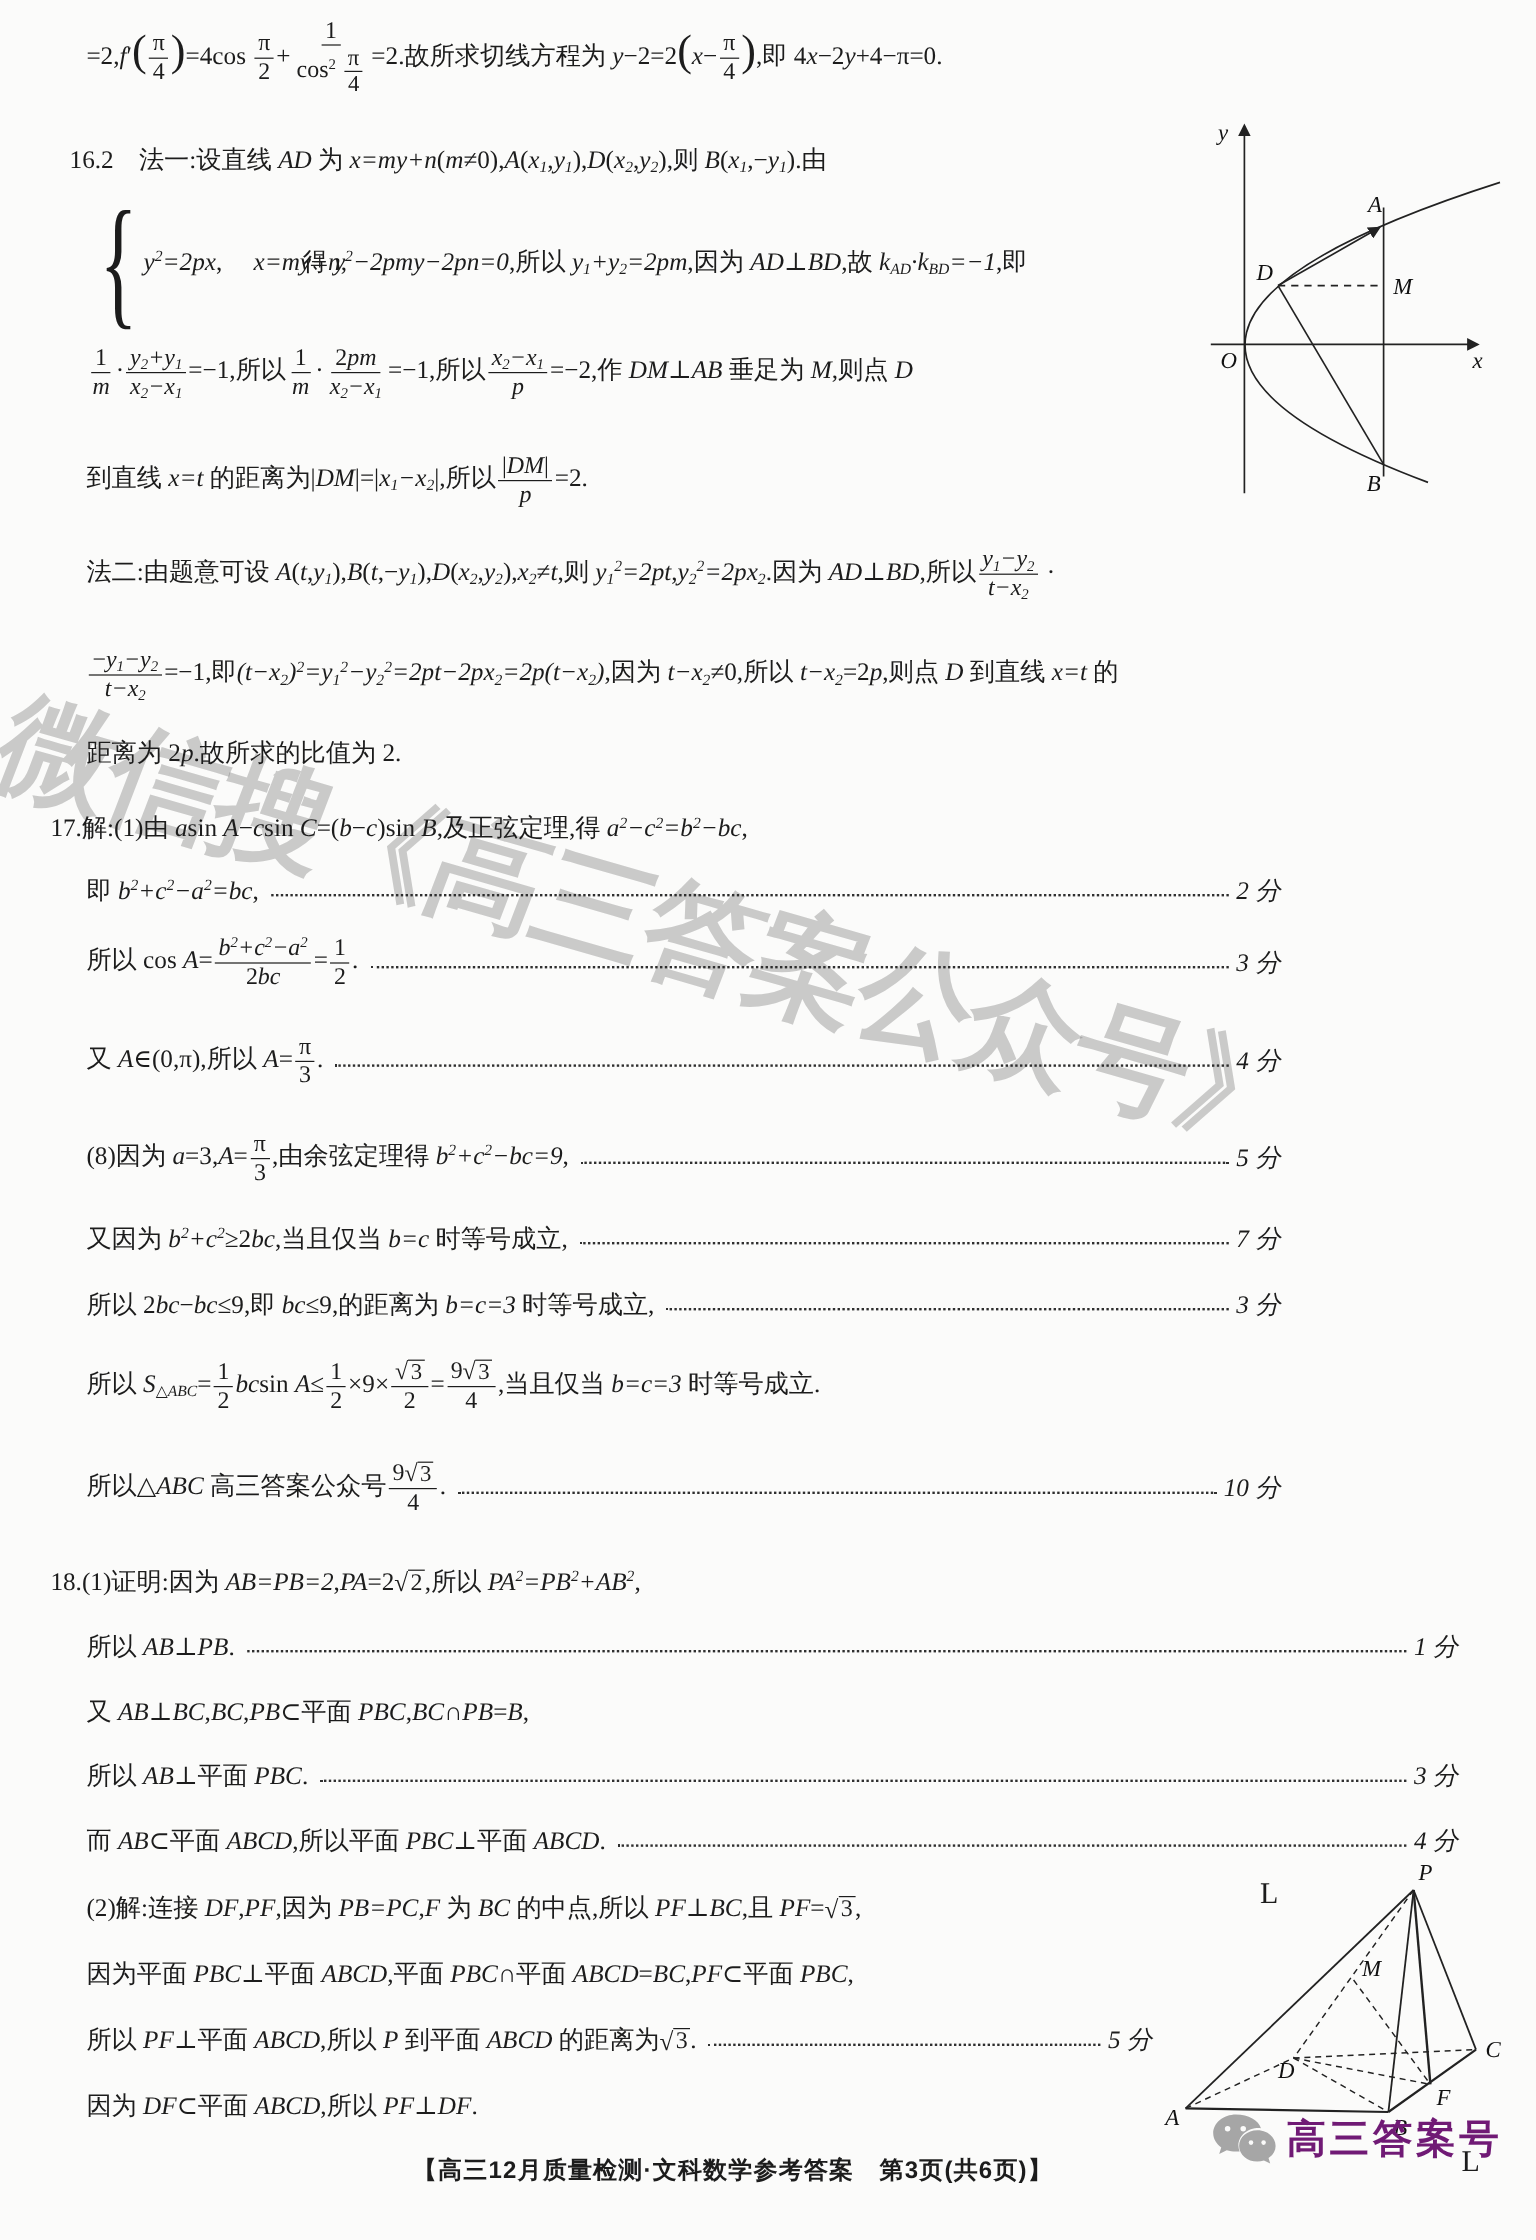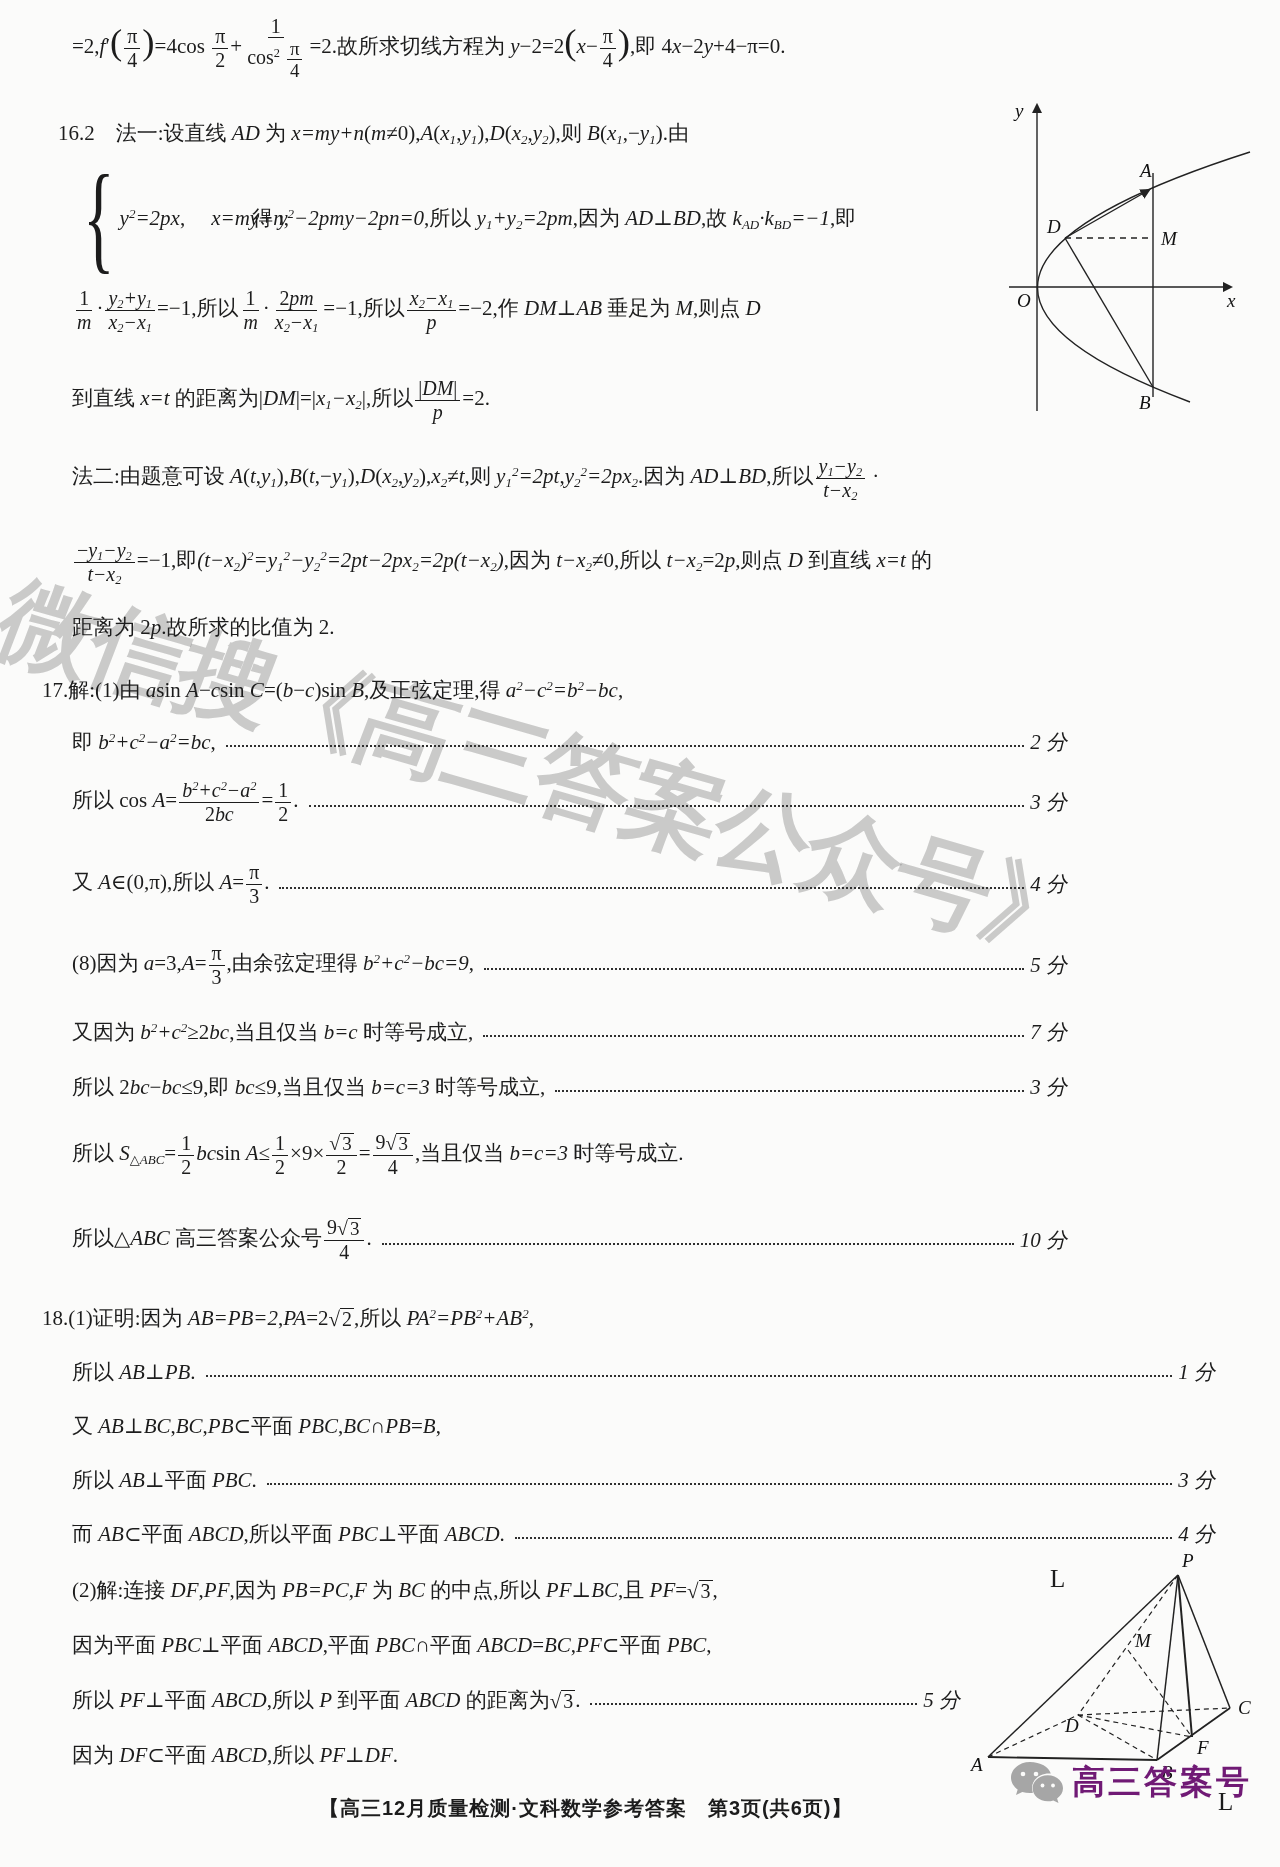--- a/index.html
+++ b/index.html
@@ -23,21 +23,21 @@
   .bigp{font-size:1.75em;line-height:0;position:relative;top:.02em;font-weight:300;}
   .dots{flex:1 1 auto;height:0;border-bottom:2.4px dotted #2f2f2f;margin:7px 4px 0 10px;min-width:18px;}
   .score{flex:0 0 auto;margin-left:2px;font-style:italic;}
   .brace{font-size:120px;line-height:1;font-weight:300;transform:scaleX(.55);transform-origin:center;
          margin-right:-8px;display:inline-block;}
   .sysrows{display:inline-flex;flex-direction:row;gap:26px;}
   
   #wm-diag{position:absolute;left:26px;top:556px;font-size:96px;letter-spacing:-3px;
            color:rgba(90,90,90,.30);transform:rotate(16deg) skewX(-5deg);transform-origin:left top;
            z-index:1;pointer-events:none;white-space:nowrap;font-weight:700;}
-  #footer{position:absolute;left:319px;top:1795px;font-size:20px;font-weight:700;z-index:2;
+  #footer{position:absolute;left:344px;top:1795px;font-size:20px;font-weight:700;z-index:2;
           font-family:"Liberation Sans","DejaVu Sans",sans-serif;letter-spacing:1px;}
   #brand{position:absolute;left:1008px;top:1758px;display:flex;align-items:center;gap:6px;z-index:3;}
   #brand .t{font-size:33px;font-weight:700;letter-spacing:3px;color:#701a75;
             font-family:"Liberation Sans","DejaVu Sans",sans-serif;}
   .lmark{position:absolute;font-size:25px;z-index:2;}
   .figlbl{font-style:italic;font-size:19px;fill:#111;font-family:"Liberation Serif","DejaVu Serif",serif;}
   svg.fig{position:absolute;z-index:2;}
 </style>
 </head>
 <body>
@@ -152,21 +152,21 @@
             </span><span>,由余弦定理得 </span><span class="it">b</span><span class="sp"><span class="it">2</span></span><span class="it">+c</span><span class="sp"><span class="it">2</span></span><span class="it">−bc=9</span><span>,</span></span></span>
         <span class="dots"></span>
         <span class="score">5 分</span>
       </div>
       <div class="line" style="left: 72px; top: 1032px; width: 995px;">
         <span class="txt"><span class="mseq"><span>又因为 </span><span class="it">b</span><span class="sp"><span class="it">2</span></span><span class="it">+c</span><span class="sp"><span class="it">2</span></span><span>≥2</span><span class="it">bc</span><span>,当且仅当 </span><span class="it">b=c</span><span> 时等号成立,</span></span></span>
         <span class="dots"></span>
         <span class="score">7 分</span>
       </div>
       <div class="line" style="left: 72px; top: 1087px; width: 995px;">
-        <span class="txt"><span class="mseq"><span>所以 2</span><span class="it">bc</span><span>−</span><span class="it">bc</span><span>≤9,即 </span><span class="it">bc</span><span>≤9,当且仅当 </span><span class="it">b=c=3</span><span> 时等号成立,</span></span></span>
+        <span class="txt"><span class="mseq"><span>所以 2</span><span class="it">bc</span><span>−</span><span class="it">bc</span><span>≤9,即 </span><span class="it">bc</span><span>≤9,的距离为 </span><span class="it">b=c=3</span><span> 时等号成立,</span></span></span>
         <span class="dots"></span>
         <span class="score">3 分</span>
       </div>
       <div class="line" style="left: 72px; top: 1155px;">
         <span class="txt"><span class="mseq"><span>所以 </span><span class="it">S</span><span class="sb"><span class="mseq"><span class="it">△ABC</span></span></span><span>=</span><span class="frac">
               <span class="num"><span class="mseq"><span>1</span></span></span>
               <span class="den"><span class="mseq"><span>2</span></span></span>
             </span><span class="it">bc</span><span>sin </span><span class="it">A</span><span>≤</span><span class="frac">
               <span class="num"><span class="mseq"><span>1</span></span></span>
               <span class="den"><span class="mseq"><span>2</span></span></span>

